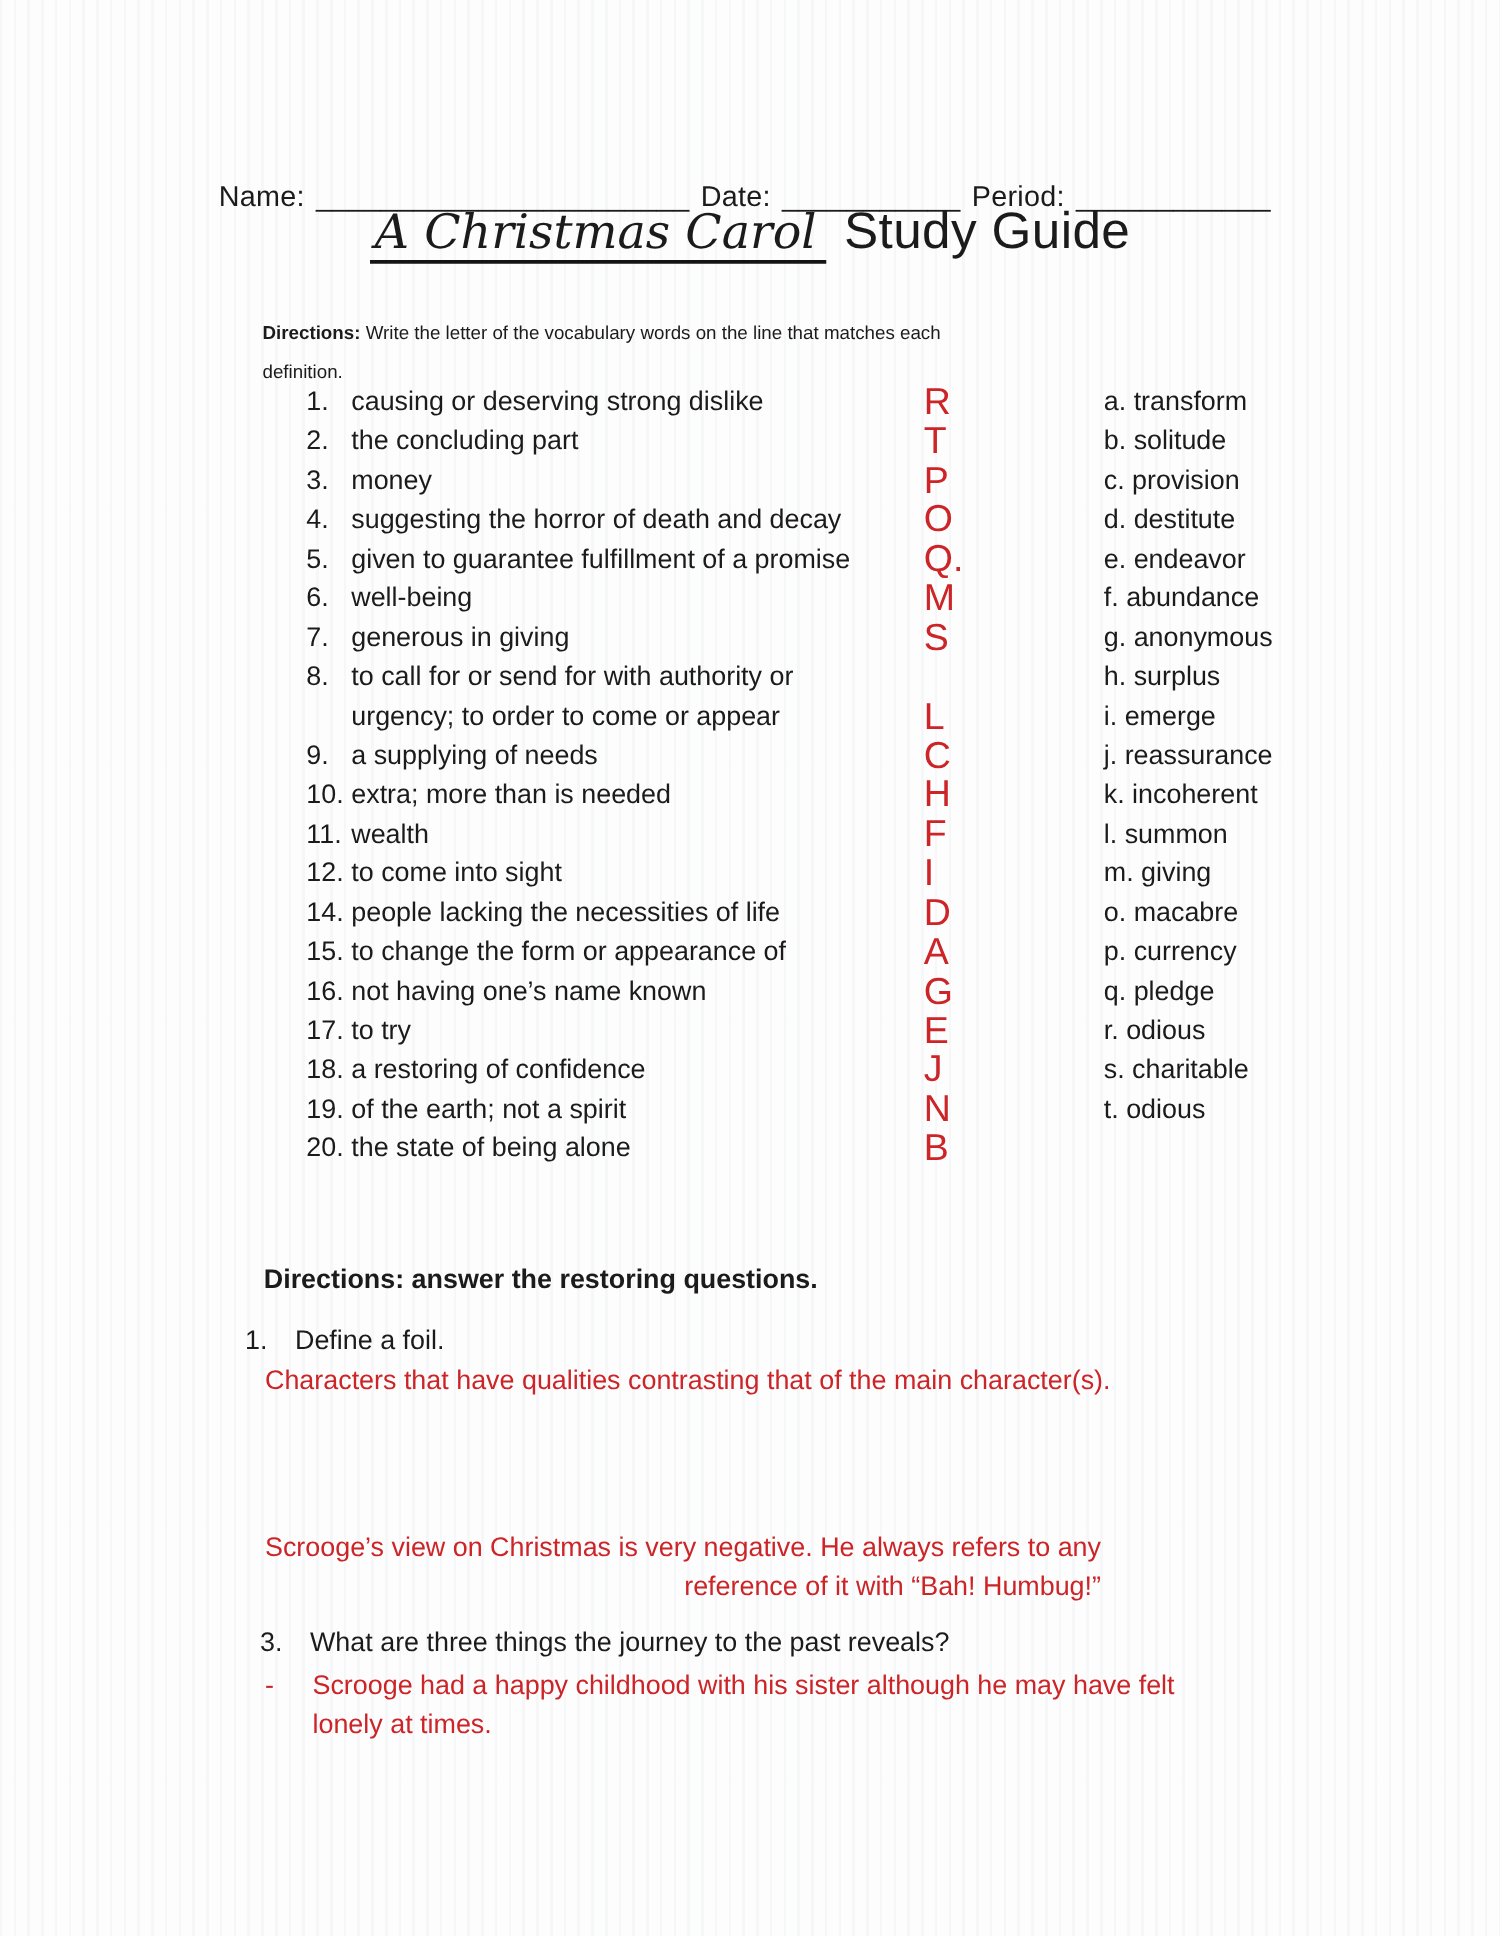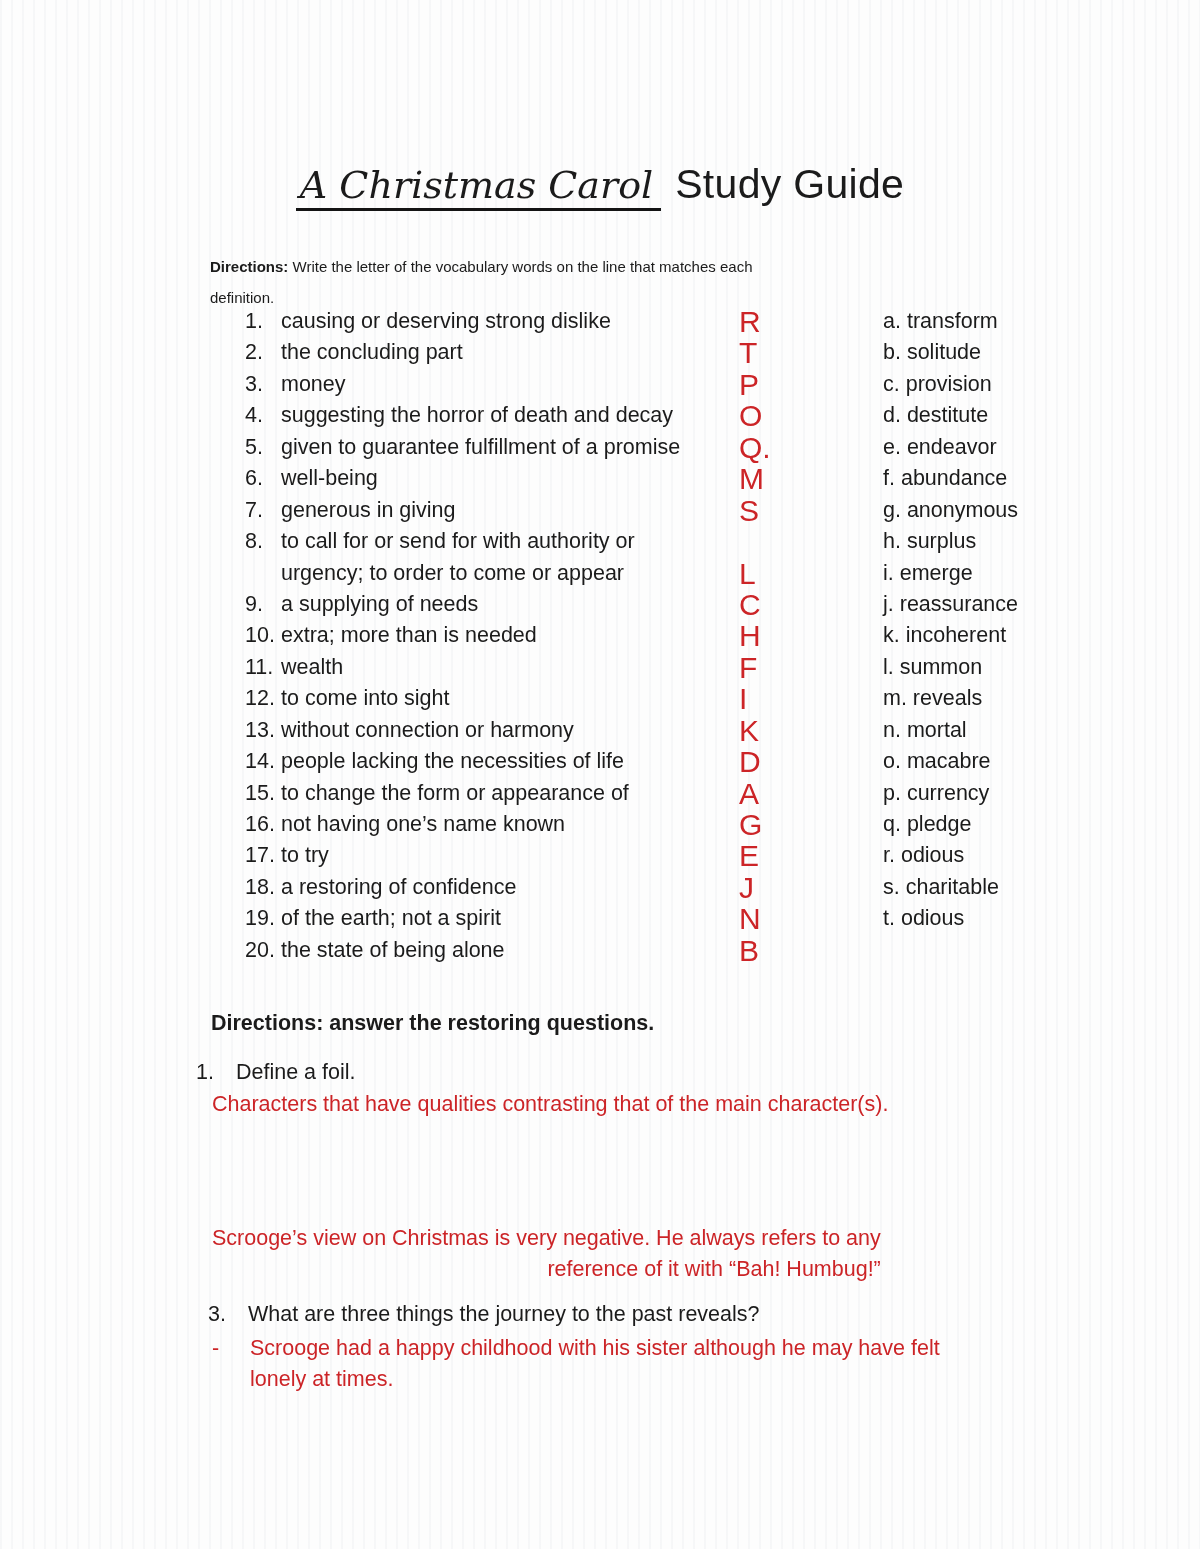--- a/index.html
+++ b/index.html
@@ -107,20 +107,23 @@
   .ans-block { line-height: 30.5px; }
   .a3 { position: absolute; font-size: 21.5px; line-height: 31px; }
   .a3-inner { padding-left: 38px; }
   .a3-dash { position: absolute; left: 0; top: 0; }
 </style>
 </head>
 <body>
 
 <div class="page">
 
+  <div class="name-line">
+    <span>Name:</span><span>_______________________</span><span>Date:</span><span>___________</span><span>Period:</span><span>____________</span>
+  </div>
 
   <div class="title">
     <span class="title-script">A Christmas Carol</span><span class="title-rest">Study Guide</span>
   </div>
 
   <div class="directions1">
     <div><span class="bold">Directions:</span><span> Write the letter of the vocabulary words on the line that matches each</span></div>
     <div>definition.</div>
   </div>
 
@@ -131,22 +134,21 @@
       <div class="mrow"><span class="mnum">3.</span><span class="mdef">money</span><span class="mans">P</span><span class="mvoc">c. provision</span></div>
       <div class="mrow"><span class="mnum">4.</span><span class="mdef">suggesting the horror of death and decay</span><span class="mans">O</span><span class="mvoc">d. destitute</span></div>
       <div class="mrow"><span class="mnum">5.</span><span class="mdef">given to guarantee fulfillment of a promise</span><span class="mans">Q.</span><span class="mvoc">e. endeavor</span></div>
       <div class="mrow"><span class="mnum">6.</span><span class="mdef">well-being</span><span class="mans">M</span><span class="mvoc">f. abundance</span></div>
       <div class="mrow"><span class="mnum">7.</span><span class="mdef">generous in giving</span><span class="mans">S</span><span class="mvoc">g. anonymous</span></div>
       <div class="mrow"><span class="mnum">8.</span><span class="mdef">to call for or send for with authority or</span><span class="mans"></span><span class="mvoc">h. surplus</span></div>
       <div class="mrow"><span class="mnum"></span><span class="mdef">urgency; to order to come or appear</span><span class="mans">L</span><span class="mvoc">i. emerge</span></div>
       <div class="mrow"><span class="mnum">9.</span><span class="mdef">a supplying of needs</span><span class="mans">C</span><span class="mvoc">j. reassurance</span></div>
       <div class="mrow"><span class="mnum">10.</span><span class="mdef">extra; more than is needed</span><span class="mans">H</span><span class="mvoc">k. incoherent</span></div>
       <div class="mrow"><span class="mnum">11.</span><span class="mdef">wealth</span><span class="mans">F</span><span class="mvoc">l. summon</span></div>
-      <div class="mrow"><span class="mnum">12.</span><span class="mdef">to come into sight</span><span class="mans">I</span><span class="mvoc">m. reveals</span></div>
-      <div class="mrow"><span class="mnum">13.</span><span class="mdef">without connection or harmony</span><span class="mans">K</span><span class="mvoc">n. mortal</span></div>
+      <div class="mrow"><span class="mnum">12.</span><span class="mdef">to come into sight</span><span class="mans">I</span><span class="mvoc">m. giving</span></div>
       <div class="mrow"><span class="mnum">14.</span><span class="mdef">people lacking the necessities of life</span><span class="mans">D</span><span class="mvoc">o. macabre</span></div>
       <div class="mrow"><span class="mnum">15.</span><span class="mdef">to change the form or appearance of</span><span class="mans">A</span><span class="mvoc">p. currency</span></div>
       <div class="mrow"><span class="mnum">16.</span><span class="mdef">not having one’s name known</span><span class="mans">G</span><span class="mvoc">q. pledge</span></div>
       <div class="mrow"><span class="mnum">17.</span><span class="mdef">to try</span><span class="mans">E</span><span class="mvoc">r. odious</span></div>
       <div class="mrow"><span class="mnum">18.</span><span class="mdef">a restoring of confidence</span><span class="mans">J</span><span class="mvoc">s. charitable</span></div>
       <div class="mrow"><span class="mnum">19.</span><span class="mdef">of the earth; not a spirit</span><span class="mans">N</span><span class="mvoc">t. odious</span></div>
       <div class="mrow"><span class="mnum">20.</span><span class="mdef">the state of being alone</span><span class="mans">B</span><span class="mvoc"></span></div>
     </div>
 
   <div class="dir2">Directions: answer the restoring questions.</div>

